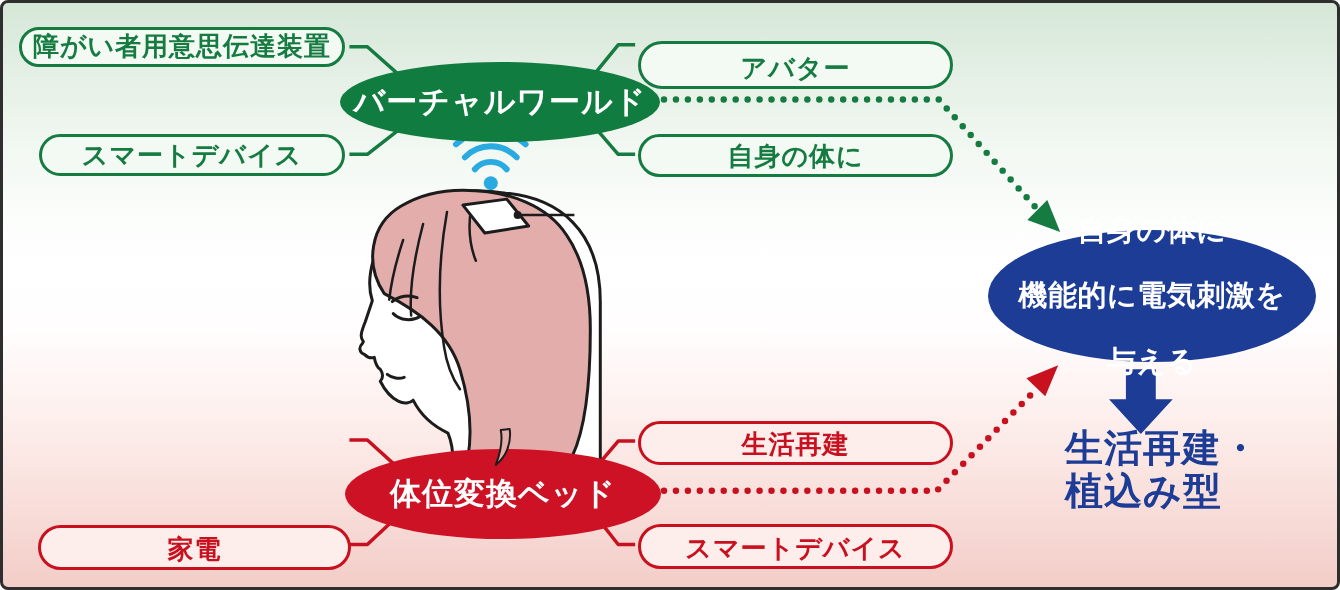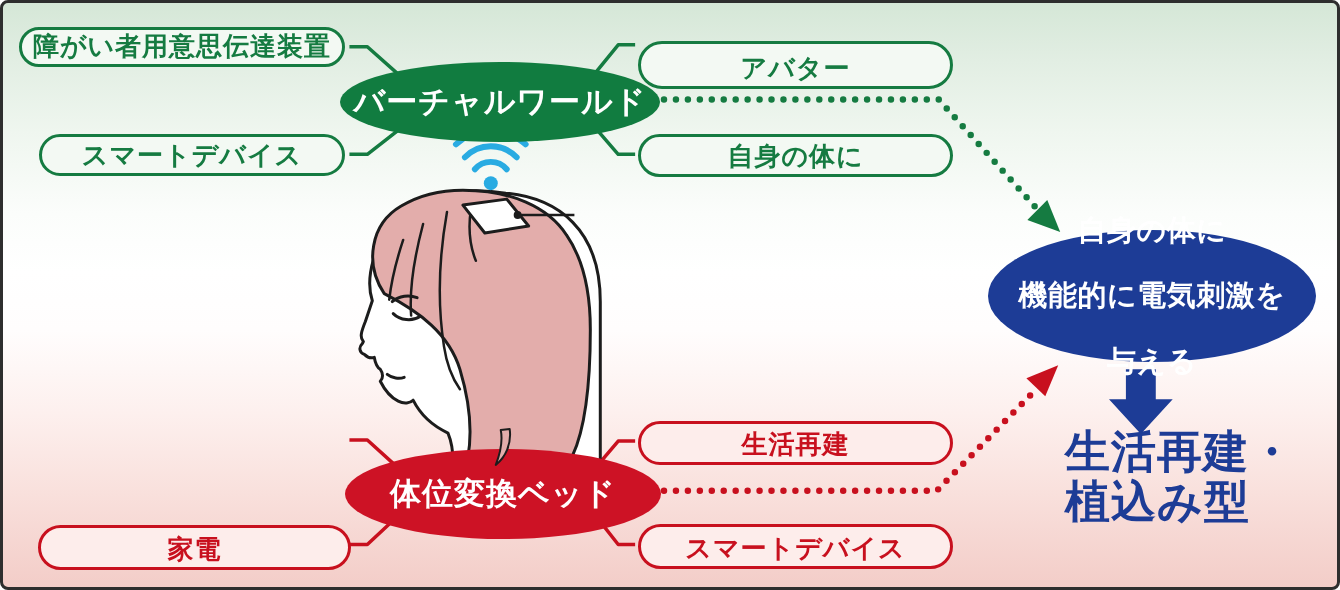--- a/index.html
+++ b/index.html
@@ -45,21 +45,21 @@
   .world-label{font-size:31px;letter-spacing:1px;}
   .stim-text{font-size:29px;letter-spacing:0.5px;}
 
   .bmi-label{
     position:absolute;z-index:4;
     color:#29abe2;font-weight:bold;font-size:28px;letter-spacing:0.5px;
     white-space:nowrap;
   }
   .outcome{
     position:absolute;z-index:4;
-    color:#1d3c96;font-weight:800;font-size:45px;line-height:1.12;
+    color:#1d3c96;font-weight:800;font-size:38px;line-height:1.12;
     letter-spacing:1px;white-space:nowrap;
   }
 </style>
 </head>
 <body>
 
 <div class="stage">
 
   <svg class="artwork" viewBox="0 0 1340 590">
 

